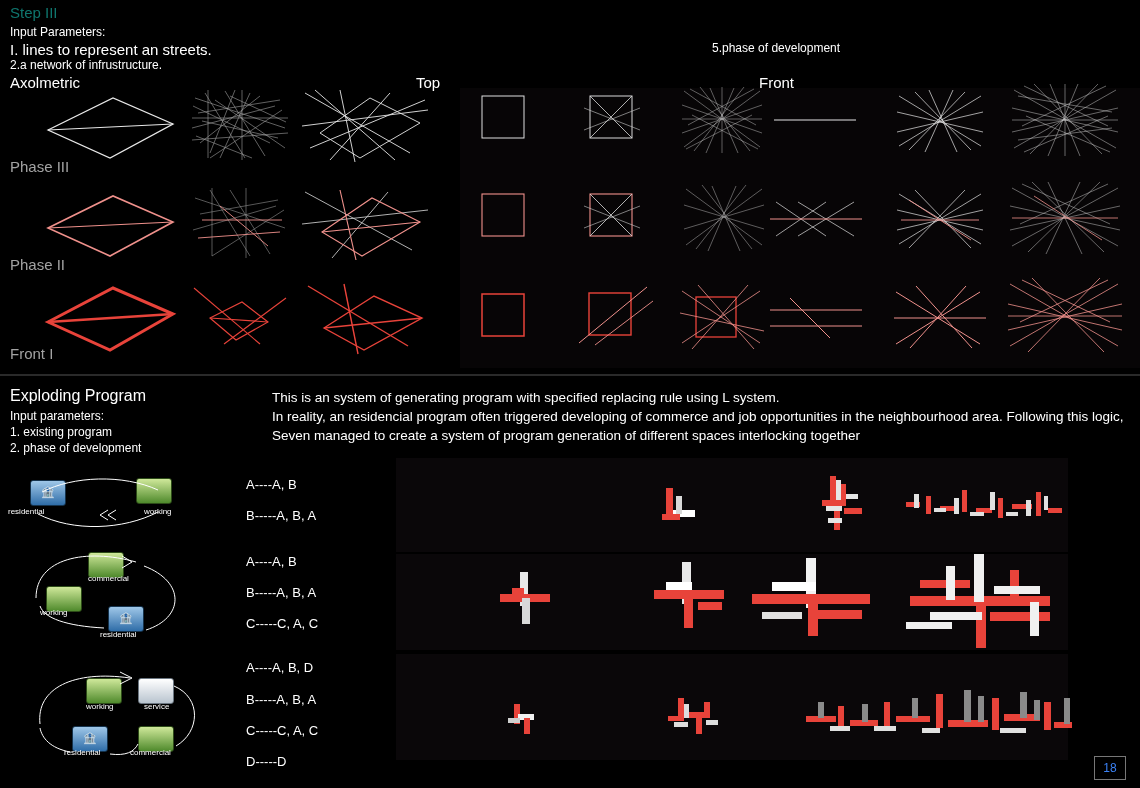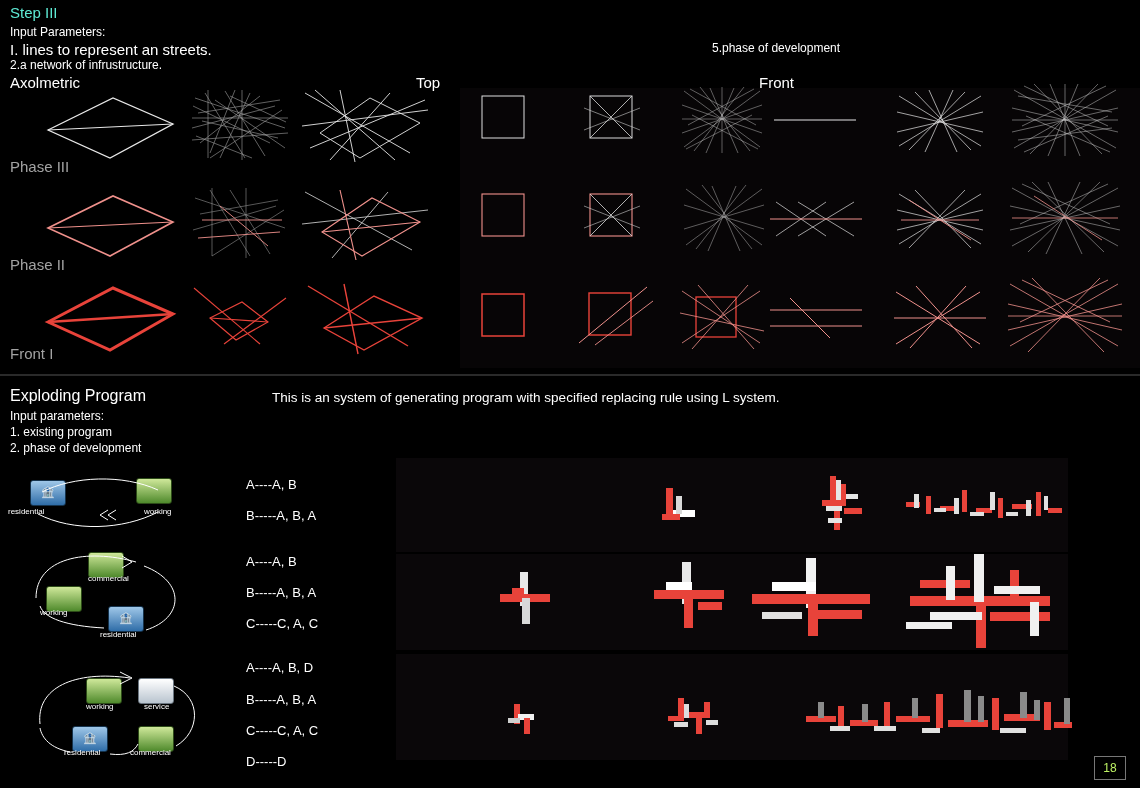--- a/index.html
+++ b/index.html
@@ -21,21 +21,21 @@
     width: 1140px;
     height: 788px;
     background: #000;
   }
 
   
   .step-title {
     position: absolute;
     left: 10px; top: 4px;
     font-size: 15px;
-    color: #5eead4;
+    color: #0f766e;
   }
   .input-params-label {
     position: absolute;
     left: 10px; top: 25px;
     font-size: 12px;
   }
   .param-1 { position: absolute; left: 10px; top: 41px; font-size: 15px; }
   .param-2 { position: absolute; left: 10px; top: 58px; font-size: 12px; }
   .param-3 { position: absolute; left: 262px; top: 41px; font-size: 12px; }
   .param-4 { position: absolute; left: 262px; top: 58px; font-size: 12px; }
@@ -91,21 +91,21 @@
   .program-panel {
     position: absolute;
     background: #0a0709;
   }
 
   .page-number {
     position: absolute;
     right: 14px; bottom: 8px;
     width: 30px; height: 22px;
     border: 1px solid #777;
-    color: #bef264;
+    color: #3b82f6;
     font-size: 12px;
     display: flex;
     align-items: center;
     justify-content: center;
   }
 
   
   .cycle { position: absolute; }
   .cyc-label {
     position: absolute;
@@ -433,20 +433,21 @@
 
   <div class="divider"></div>
 
   <div class="exploding-title">Exploding Program</div>
   <div class="ep-input-label">Input parameters:</div>
   <div class="ep-p1">1. existing program</div>
   <div class="ep-p2">2. phase of development</div>
 
   <div class="body-text">
     <p>This is an system of generating program with specified replacing rule using L system.</p>
+    <p>In reality, an residencial program often triggered developing of commerce and job opportunities in the neighbourhood area. Following this logic, Seven managed to create a system of program generation of different spaces interlocking together</p>
   </div>
 
   <div class="rule-col" style="top:477px">
     <div>A----A, B</div>
     <div style="margin-top:16px">B-----A, B, A</div>
   </div>
   <div class="rule-col" style="top:554px">
     <div>A----A, B</div>
     <div style="margin-top:16px">B-----A, B, A</div>
     <div style="margin-top:16px">C-----C, A, C</div>

